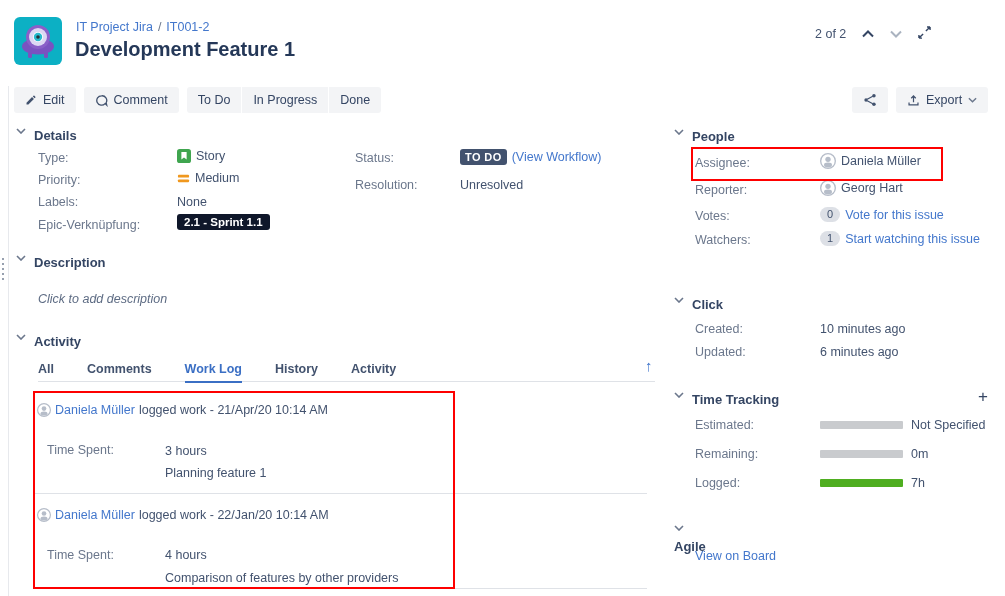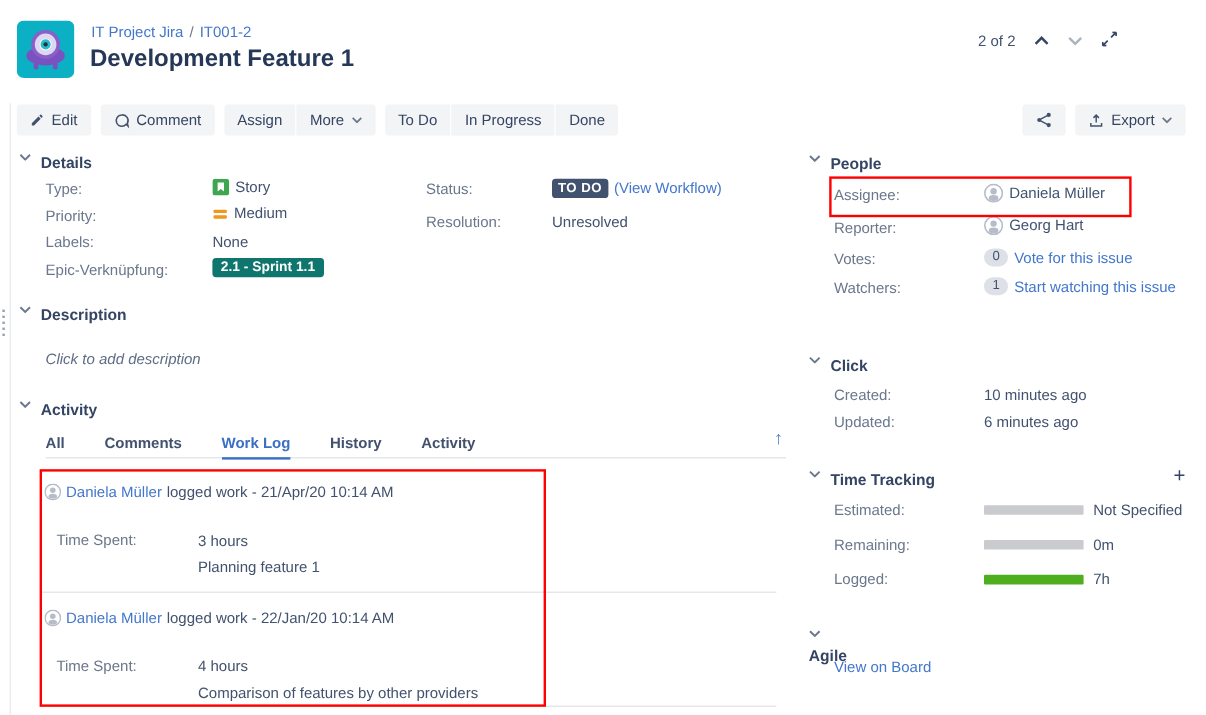--- a/index.html
+++ b/index.html
@@ -18,21 +18,21 @@
   .btn-group .btn:last-child{border-radius:0 3px 3px 0;}
   .icon-btn{width:36px;justify-content:center;padding:0;}
   .sec-head{display:flex;align-items:flex-start;gap:8px;cursor:pointer;}
   .sec-title{font-weight:700;color:#344563;font-size:13px;}
   .flabel{color:#6b778c;}
   .fval{color:#42526e;}
   .pill{display:inline-block;background:#dde0e6;color:#42526e;border-radius:9px;
         font-size:11px;padding:1px 7px;line-height:13px;}
   .badge-status{background:#42526e;color:#fff;font-weight:700;font-size:11px;
         border-radius:3px;padding:2px 5px;letter-spacing:.4px;}
-  .badge-epic{background:#0f766e;color:#fff;font-weight:700;font-size:11.5px;
+  .badge-epic{background:#0f172a;color:#fff;font-weight:700;font-size:11.5px;
         border-radius:3px;padding:2px 7px;cursor:pointer;}
   .tab{font-weight:700;color:#42526e;cursor:pointer;padding-bottom:5px;}
   .tab.active{color:#3b6fc4;border-bottom:2px solid #3b6fc4;}
   .divider{position:absolute;height:1px;background:#dfe2e7;}
   .annotation{position:absolute;border:2px solid #fe0000;pointer-events:none;z-index:50;}
   .bar{position:absolute;height:8px;border-radius:1px;background:#c9cbce;width:83px;}
   .bar.green{background:#4fae20;}
   .rail{position:absolute;left:8px;top:86px;width:1px;height:510px;background:#e7e9ed;}
   .dots{position:absolute;left:2px;top:258px;display:flex;flex-direction:column;gap:3px;}
   .dots i{width:2px;height:2px;background:#97a0af;display:block;}
@@ -101,29 +101,20 @@
         </svg>
       <span>Edit</span>
     </button>
     <button class="btn">
       <svg width="13" height="13" viewBox="0 0 16 16">
           <path d="M8 2.2a5.8 5.8 0 104.4 9.6l2 1.9-.7-2.9A5.8 5.8 0 008 2.2z" fill="none" stroke="#42526e" stroke-width="1.6"></path>
         </svg>
       <span>Comment</span>
     </button>
     <span class="btn-group">
-      <button class="btn">Assign</button>
-      <button class="btn">
-        <span>More</span>
-        <svg width="9" height="6" viewBox="0 0 10 6" fill="none" stroke="#6b778c" stroke-width="1.6">
-            <path d="M1 1l4 4 4-4"></path>
-          </svg>
-      </button>
-    </span>
-    <span class="btn-group">
       <button class="btn">To Do</button>
       <button class="btn">In Progress</button>
       <button class="btn">Done</button>
     </span>
   </div>
   <div class="abs" style="left:852px;top:87px;display:flex;gap:8px;">
     <button class="btn icon-btn">
       <svg width="14" height="14" viewBox="0 0 16 16">
         <path d="M4.8 7.2l6.4-3.4M4.8 8.8l6.4 3.4" stroke="#42526e" stroke-width="1.4"></path>
         <circle cx="12.5" cy="3.2" r="2" fill="#42526e"></circle>

